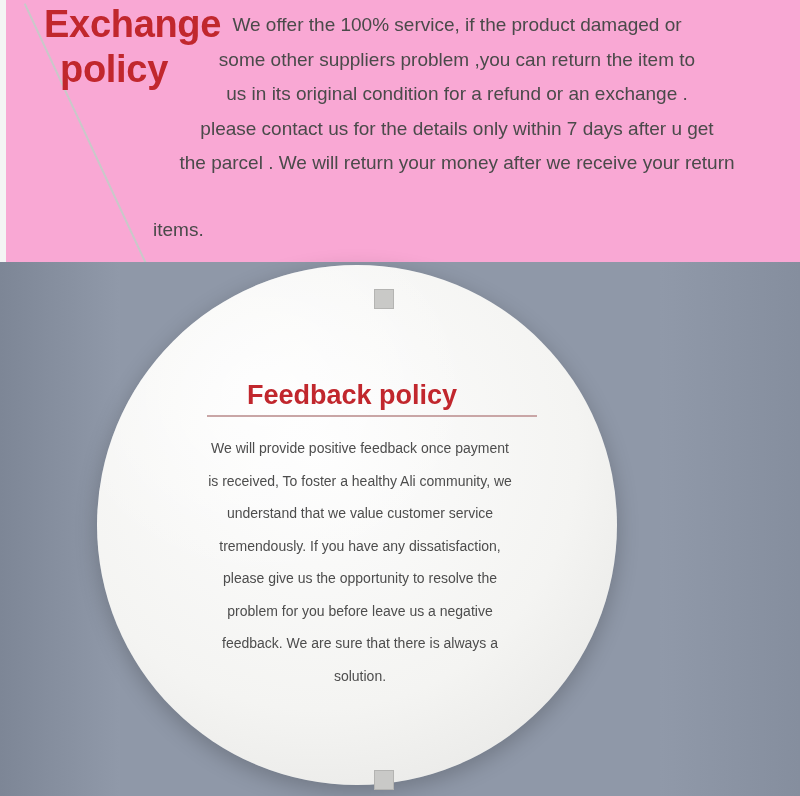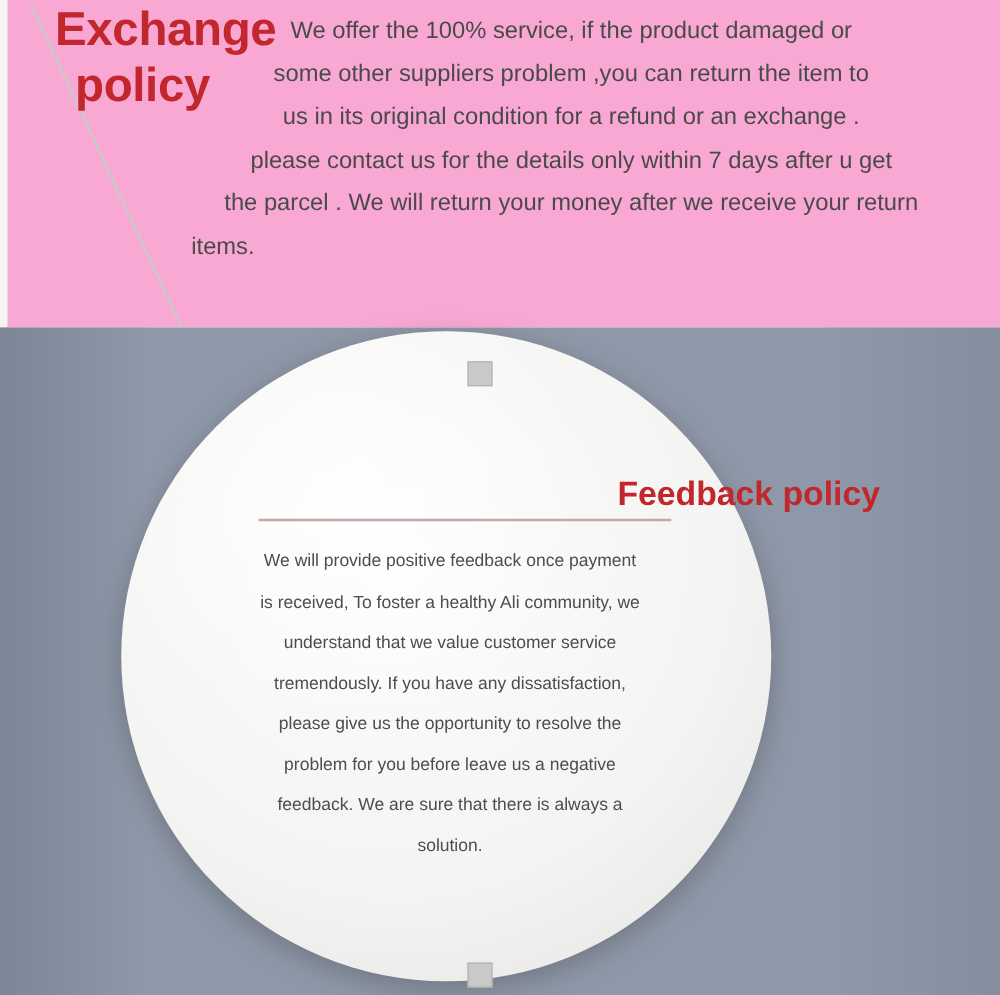--- a/index.html
+++ b/index.html
@@ -79,20 +79,21 @@
     line-height: 34.5px;
   }
   .exchange-body .ln {
     display: block;
     white-space: nowrap;
   }
   .exchange-body .ln-last {
     display: block;
     text-align: left;
     padding-left: 16px;
+    margin-top: 32px;
   }
 
   
   .bottom-panel {
     position: absolute;
     left: 0;
     top: 262px;
     width: 800px;
     height: 534px;
     background: #8f98a8;
@@ -153,21 +154,21 @@
   .notch-bottom {
     left: 374px;
     top: 770px;
   }
 
   .feedback-title {
     position: absolute;
     left: 0;
     top: 380px;
     width: 704px;
-    text-align: right;
+    text-align: center;
     color: #c1272d;
     font-size: 27px;
     font-weight: bold;
   }
   .feedback-underline {
     position: absolute;
     left: 207px;
     top: 415px;
     width: 330px;
     height: 2px;

